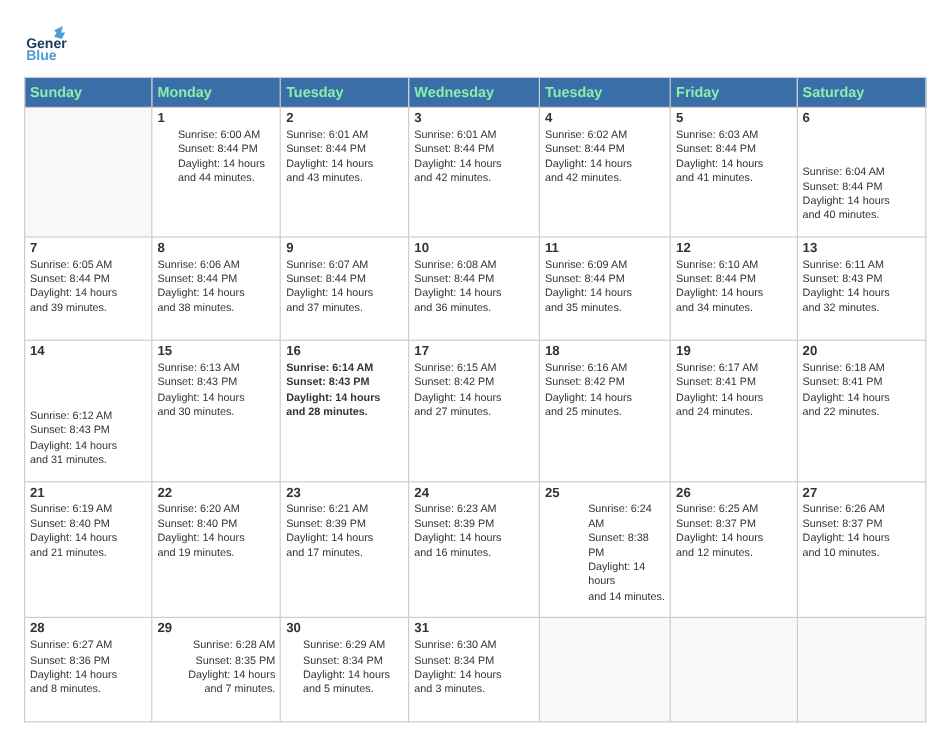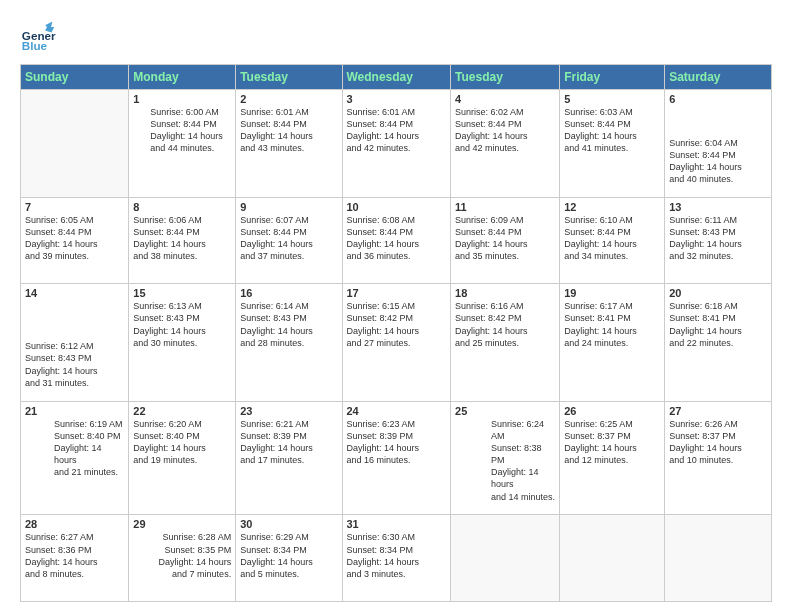--- a/index.html
+++ b/index.html
@@ -224,21 +224,21 @@
           </td>
           <td>
             <span class="day-num">15</span>
             <div class="day-info" style="white-space: pre-line;">Sunrise: 6:13 AM
 Sunset: 8:43 PM
 Daylight: 14 hours
 and 30 minutes.</div>
           </td>
           <td>
             <span class="day-num">16</span>
-            <div class="day-info" style="white-space: pre-line;">Sunrise: 6:14 AM
+            <div class="day-info" style="white-space: pre-line; font-weight: bold;">Sunrise: 6:14 AM
 Sunset: 8:43 PM
 Daylight: 14 hours
 and 28 minutes.</div>
           </td>
           <td>
             <span class="day-num">17</span>
             <div class="day-info" style="white-space: pre-line;">Sunrise: 6:15 AM
 Sunset: 8:42 PM
 Daylight: 14 hours
 and 27 minutes.</div>
@@ -261,21 +261,21 @@
             <span class="day-num">20</span>
             <div class="day-info" style="white-space: pre-line;">Sunrise: 6:18 AM
 Sunset: 8:41 PM
 Daylight: 14 hours
 and 22 minutes.</div>
           </td>
         </tr>
         <tr>
           <td>
             <span class="day-num">21</span>
-            <div class="day-info" style="white-space: pre-line; margin-left: 29px;">Sunrise: 6:19 AM
+            <div class="day-info" style="white-space: pre-line;">Sunrise: 6:19 AM
 Sunset: 8:40 PM
 Daylight: 14 hours
 and 21 minutes.</div>
           </td>
           <td>
             <span class="day-num">22</span>
             <div class="day-info" style="white-space: pre-line;">Sunrise: 6:20 AM
 Sunset: 8:40 PM
 Daylight: 14 hours
 and 19 minutes.</div>
@@ -326,21 +326,21 @@
           </td>
           <td>
             <span class="day-num">29</span>
             <div class="day-info" style="white-space: pre-line; text-align: right;">Sunrise: 6:28 AM
 Sunset: 8:35 PM
 Daylight: 14 hours
 and 7 minutes.</div>
           </td>
           <td>
             <span class="day-num">30</span>
-            <div class="day-info" style="white-space: pre-line;">Sunrise: 6:29 AM
+            <div class="day-info" style="white-space: pre-line; margin-left: 14px;">Sunrise: 6:29 AM
 Sunset: 8:34 PM
 Daylight: 14 hours
 and 5 minutes.</div>
           </td>
           <td>
             <span class="day-num">31</span>
             <div class="day-info" style="white-space: pre-line;">Sunrise: 6:30 AM
 Sunset: 8:34 PM
 Daylight: 14 hours
 and 3 minutes.</div>

